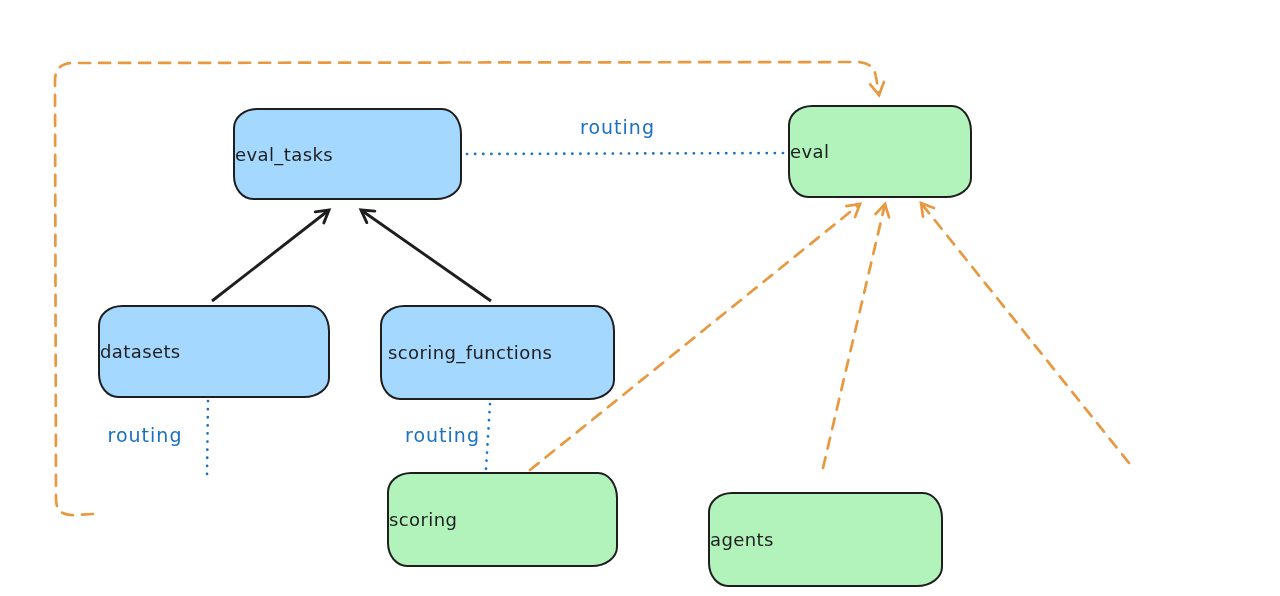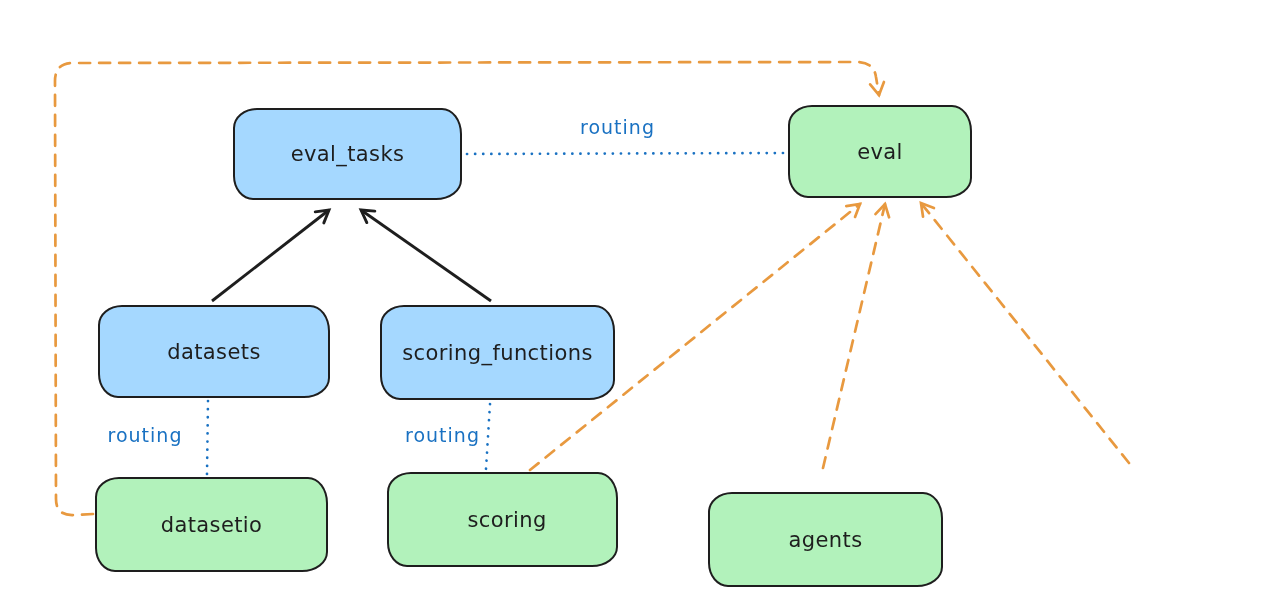--- a/index.html
+++ b/index.html
@@ -20,22 +20,22 @@
   .edge{fill:none;}
   .edge-black{stroke:var(--stroke);}
   .edge-blue{stroke:var(--routing-blue);}
   .edge-orange{stroke:var(--orange);}
   .solid{stroke-width:2.9;}
   .dotted{stroke-width:2.7;stroke-dasharray:0.1 8;stroke-linecap:round;}
   .dashed{stroke-width:2.7;stroke-dasharray:11 9;stroke-linecap:round;}
   .node{
     position:absolute;box-sizing:border-box;
     border:2.6px solid var(--stroke);
-    display:flex;align-items:center;justify-content:center;
-    font-size:21px;color:var(--stroke);letter-spacing:0.4px;
+    display:flex;align-items:center;
+    font-size:18px;color:var(--stroke);letter-spacing:0.4px;
     border-radius:24px 20px 26px 20px / 20px 26px 20px 24px;
   }
   .node.blue{background:var(--blue-fill);}
   .node.green{background:var(--green-fill);}
   .edge-label{
     position:absolute;color:var(--routing-blue);
     font-size:19px;font-weight:normal;letter-spacing:1px;text-align:center;
   }
 </style>
 </head>
@@ -71,29 +71,26 @@
   </div>
 
   <div class="node green" style="left:788px;top:105px;width:184px;height:93px;">
     <span>eval</span>
   </div>
 
   <div class="node blue" style="left:98px;top:305px;width:232px;height:93px;">
     <span>datasets</span>
   </div>
 
-  <div class="node blue" style="left:380px;top:305px;width:235px;height:95px;">
+  <div class="node blue" style="left:380px;top:305px;width:235px;height:95px;padding-left:6px;">
     <span>scoring_functions</span>
   </div>
 
-  <div class="node green" style="left:95px;top:477px;width:233px;height:95px;">
-    <span>datasetio</span>
-  </div>
 
-  <div class="node green" style="left:387px;top:472px;width:231px;height:95px;padding-left:9px;">
+  <div class="node green" style="left:387px;top:472px;width:231px;height:95px;">
     <span>scoring</span>
   </div>
 
   <div class="node green" style="left:708px;top:492px;width:235px;height:95px;">
     <span>agents</span>
   </div>
 
 
   <div class="edge-label" style="left:565px;top:116px;width:105px;">routing</div>
 

